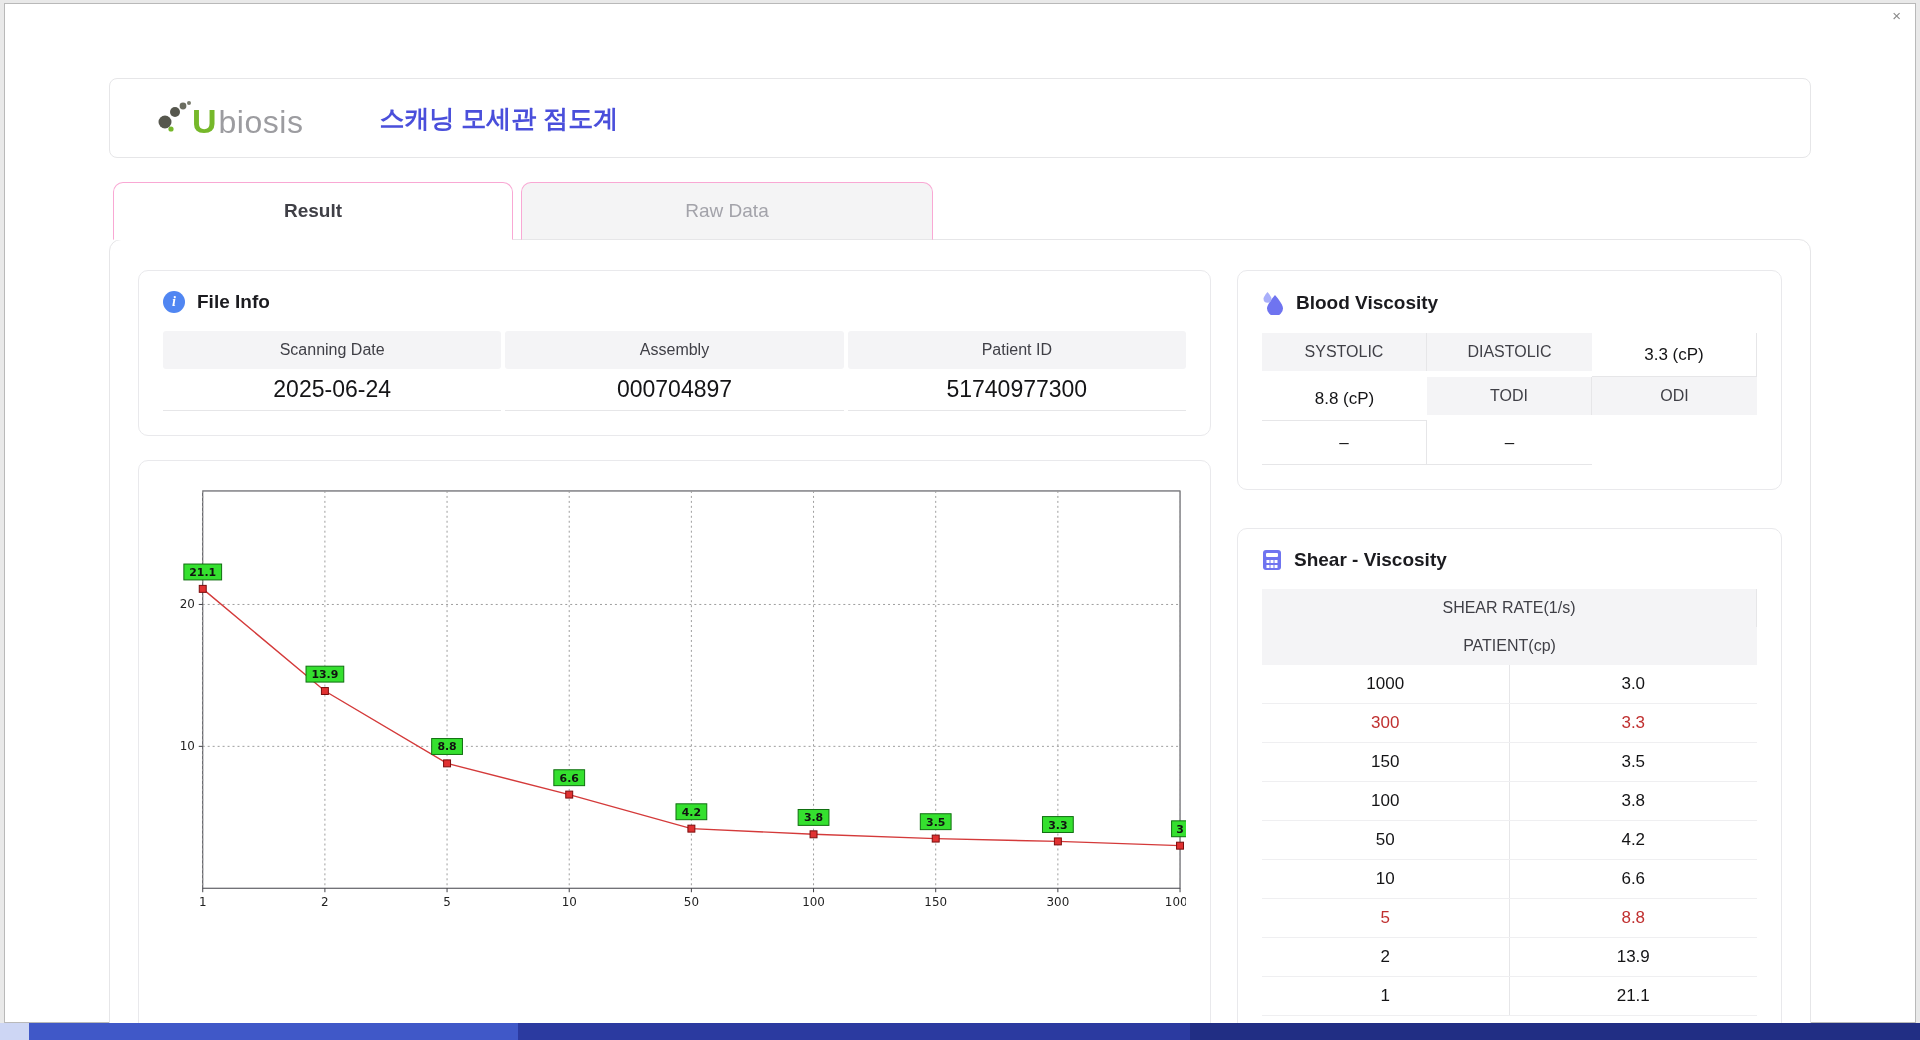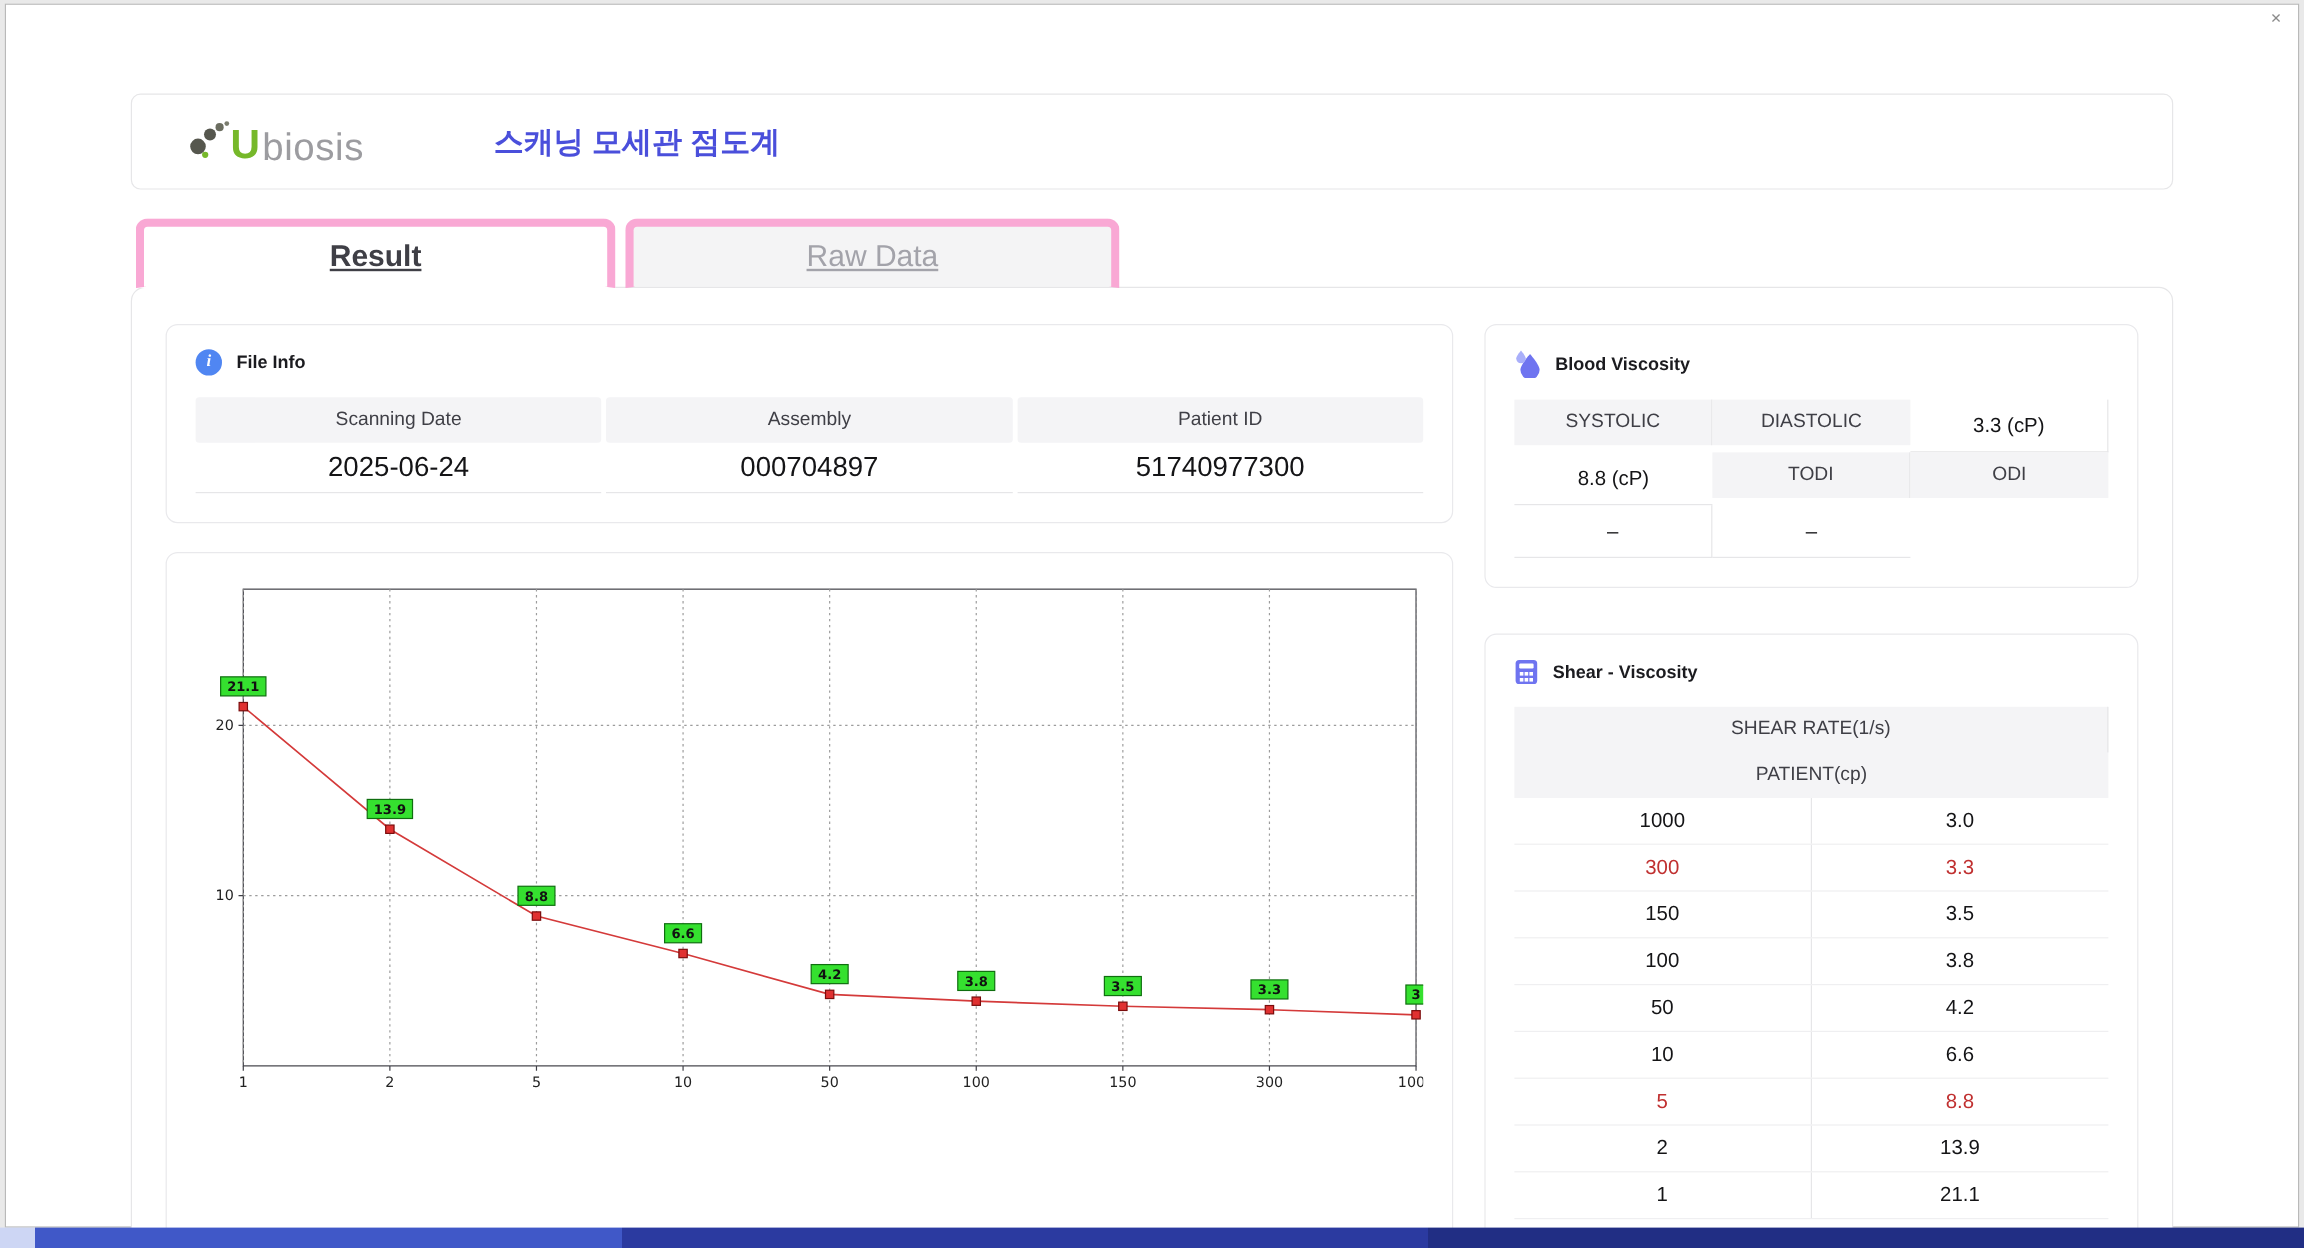--- a/index.html
+++ b/index.html
@@ -36,35 +36,34 @@
     border: 1px solid #e6e6e8; border-radius: 8px;
     display: flex; align-items: center;
     padding: 0 46px;
     background: #fff;
   }
   .logo { display: flex; align-items: flex-end; gap: 2px; }
   .logo-dots { margin-right: -4px; margin-bottom: 2px; }
   .logo-u { font-size: 34px; font-weight: 700; color: #76b82a; line-height: 1; }
   .logo-rest { font-size: 32px; font-weight: 400; color: #9c9ca0; line-height: 1; letter-spacing: 0.5px; }
   .app-title {
-    margin-left: 108px;
+    margin-left: 76px;
     font-size: 25px; font-weight: 700; color: #4a4fdb;
   }
 
   
   .tabs { display: flex; margin-top: 24px; position: relative; z-index: 2; margin-bottom: -1px; padding-left: 4px; }
   .tab {
     width: 400px; height: 58px;
     display: flex; align-items: center; justify-content: center;
-    font-size: 25px; color: #a3a3aa;
+    font-size: 19px; color: #a3a3aa;
     background: #f4f4f5;
-    border: 7px solid #f9a8d4; border-bottom: 1px solid #e6e6e8;
+    border: 1px solid #f9a8d4; border-bottom: 1px solid #e6e6e8;
     border-radius: 10px 10px 0 0;
     cursor: pointer;
-    text-decoration: underline;
   }
   .tab + .tab { margin-left: 8px; width: 412px; }
   .tab.active {
     background: #ffffff; color: #3f3f46; font-weight: 700;
     border-bottom: 1px solid #ffffff;
   }
 
   
   .main-card {
     border: 1px solid #e6e6e8; border-radius: 12px;
@@ -75,21 +74,21 @@
   }
   .left-col { flex: 1; min-width: 0; display: flex; flex-direction: column; gap: 24px; }
   .right-col { width: 545px; flex: none; display: flex; flex-direction: column; gap: 38px; }
 
   .card {
     border: 1px solid #e9e9ec; border-radius: 10px;
     padding: 20px 24px 24px 24px;
     background: #fff;
   }
   .card-title { display: flex; align-items: center; gap: 12px; margin-bottom: 18px; }
-  .card-title h3 { margin: 0; font-size: 15px; color: #1b1b1f; }
+  .card-title h3 { margin: 0; font-size: 19px; color: #1b1b1f; }
 
   
   .info-icon {
     width: 22px; height: 22px; border-radius: 50%;
     background: #5086f2; color: #fff;
     display: flex; align-items: center; justify-content: center;
     font-size: 14px; font-weight: 700; font-family: "Liberation Serif", serif;
     font-style: italic;
   }
   .icon-svg { display: block; }

